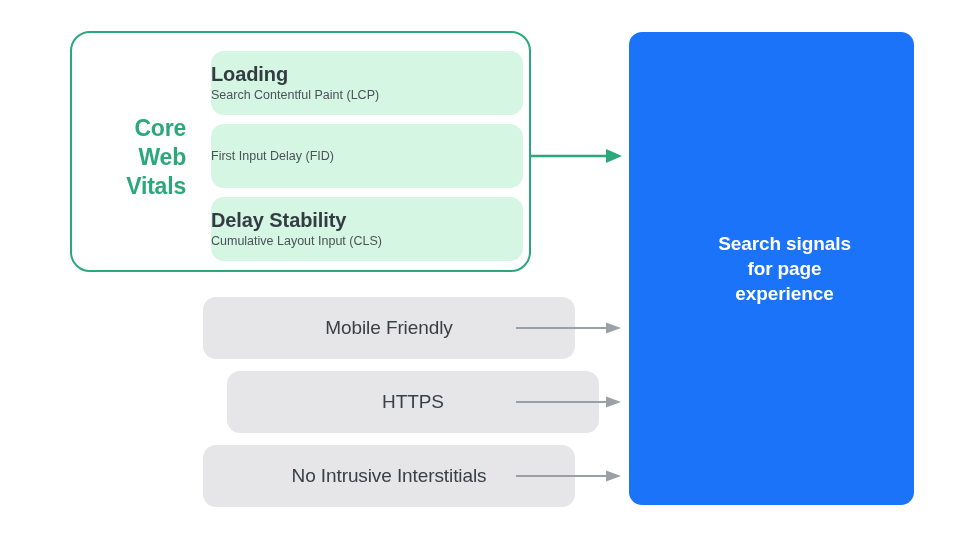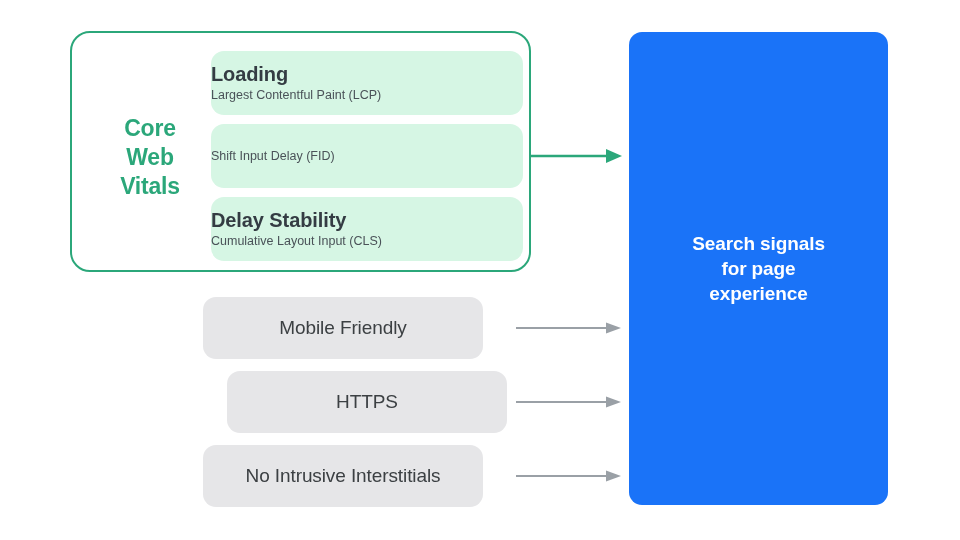--- a/index.html
+++ b/index.html
@@ -27,29 +27,29 @@
     top: 31px;
     width: 461px;
     height: 241px;
     border: 2px solid #2ba77a;
     border-radius: 20px;
     box-sizing: border-box;
     background: transparent;
   }
   .cwv-label {
     position: absolute;
-    left: 105px;
+    left: 96px;
     top: 114px;
     width: 90px;
     color: #2ba77a;
     font-size: 23px;
     font-weight: bold;
     line-height: 29px;
     letter-spacing: -0.2px;
-    text-align: center;
+    text-align: right;
   }
 
   
   .metric-card {
     position: absolute;
     left: 203px;
     width: 312px;
     height: 64px;
     background: #d6f6e4;
     border-radius: 13px;
@@ -74,21 +74,21 @@
     font-weight: normal;
     color: #4a5258;
     line-height: 17px;
     margin-top: 1px;
   }
 
   
   .signal-box {
     position: absolute;
     left: 203px;
-    width: 280px;
+    width: 372px;
     height: 62px;
     background: #e6e6e8;
     border-radius: 13px;
     display: flex;
     align-items: center;
     justify-content: center;
   }
   .signal-box.s1 { top: 297px; }
   .signal-box.s2 { top: 371px; margin-left: 24px; }
   .signal-box.s3 { top: 445px; }
@@ -104,20 +104,21 @@
     position: absolute;
     left: 629px;
     top: 32px;
     width: 259px;
     height: 473px;
     background: #1a73f8;
     border-radius: 13px;
     display: flex;
     align-items: center;
     justify-content: center;
+    padding-left: 26px;
   }
   .outcome-text {
     color: #ffffff;
     font-size: 19px;
     font-weight: bold;
     line-height: 25px;
     text-align: center;
     letter-spacing: -0.1px;
     white-space: pre-line;
   }
@@ -138,25 +139,25 @@
 <div id="diagram">
 
   <div class="cwv-group"></div>
 
   <div class="cwv-label" style="white-space: pre-line;">Core
 Web
 Vitals</div>
 
   <div class="metric-card c1">
     <div class="metric-title">Loading</div>
-    <div class="metric-sub">Largest Contentful Paint (LCP)</div>
+    <div class="metric-sub">Search Contentful Paint (LCP)</div>
   </div>
 
   <div class="metric-card c2">
-    <div class="metric-sub">Shift Input Delay (FID)</div>
+    <div class="metric-sub">First Input Delay (FID)</div>
   </div>
 
   <div class="metric-card c3">
     <div class="metric-title">Delay Stability</div>
     <div class="metric-sub">Cumulative Layout Input (CLS)</div>
   </div>
 
   <div class="signal-box s1">
     <div class="signal-label">Mobile Friendly</div>
   </div>

